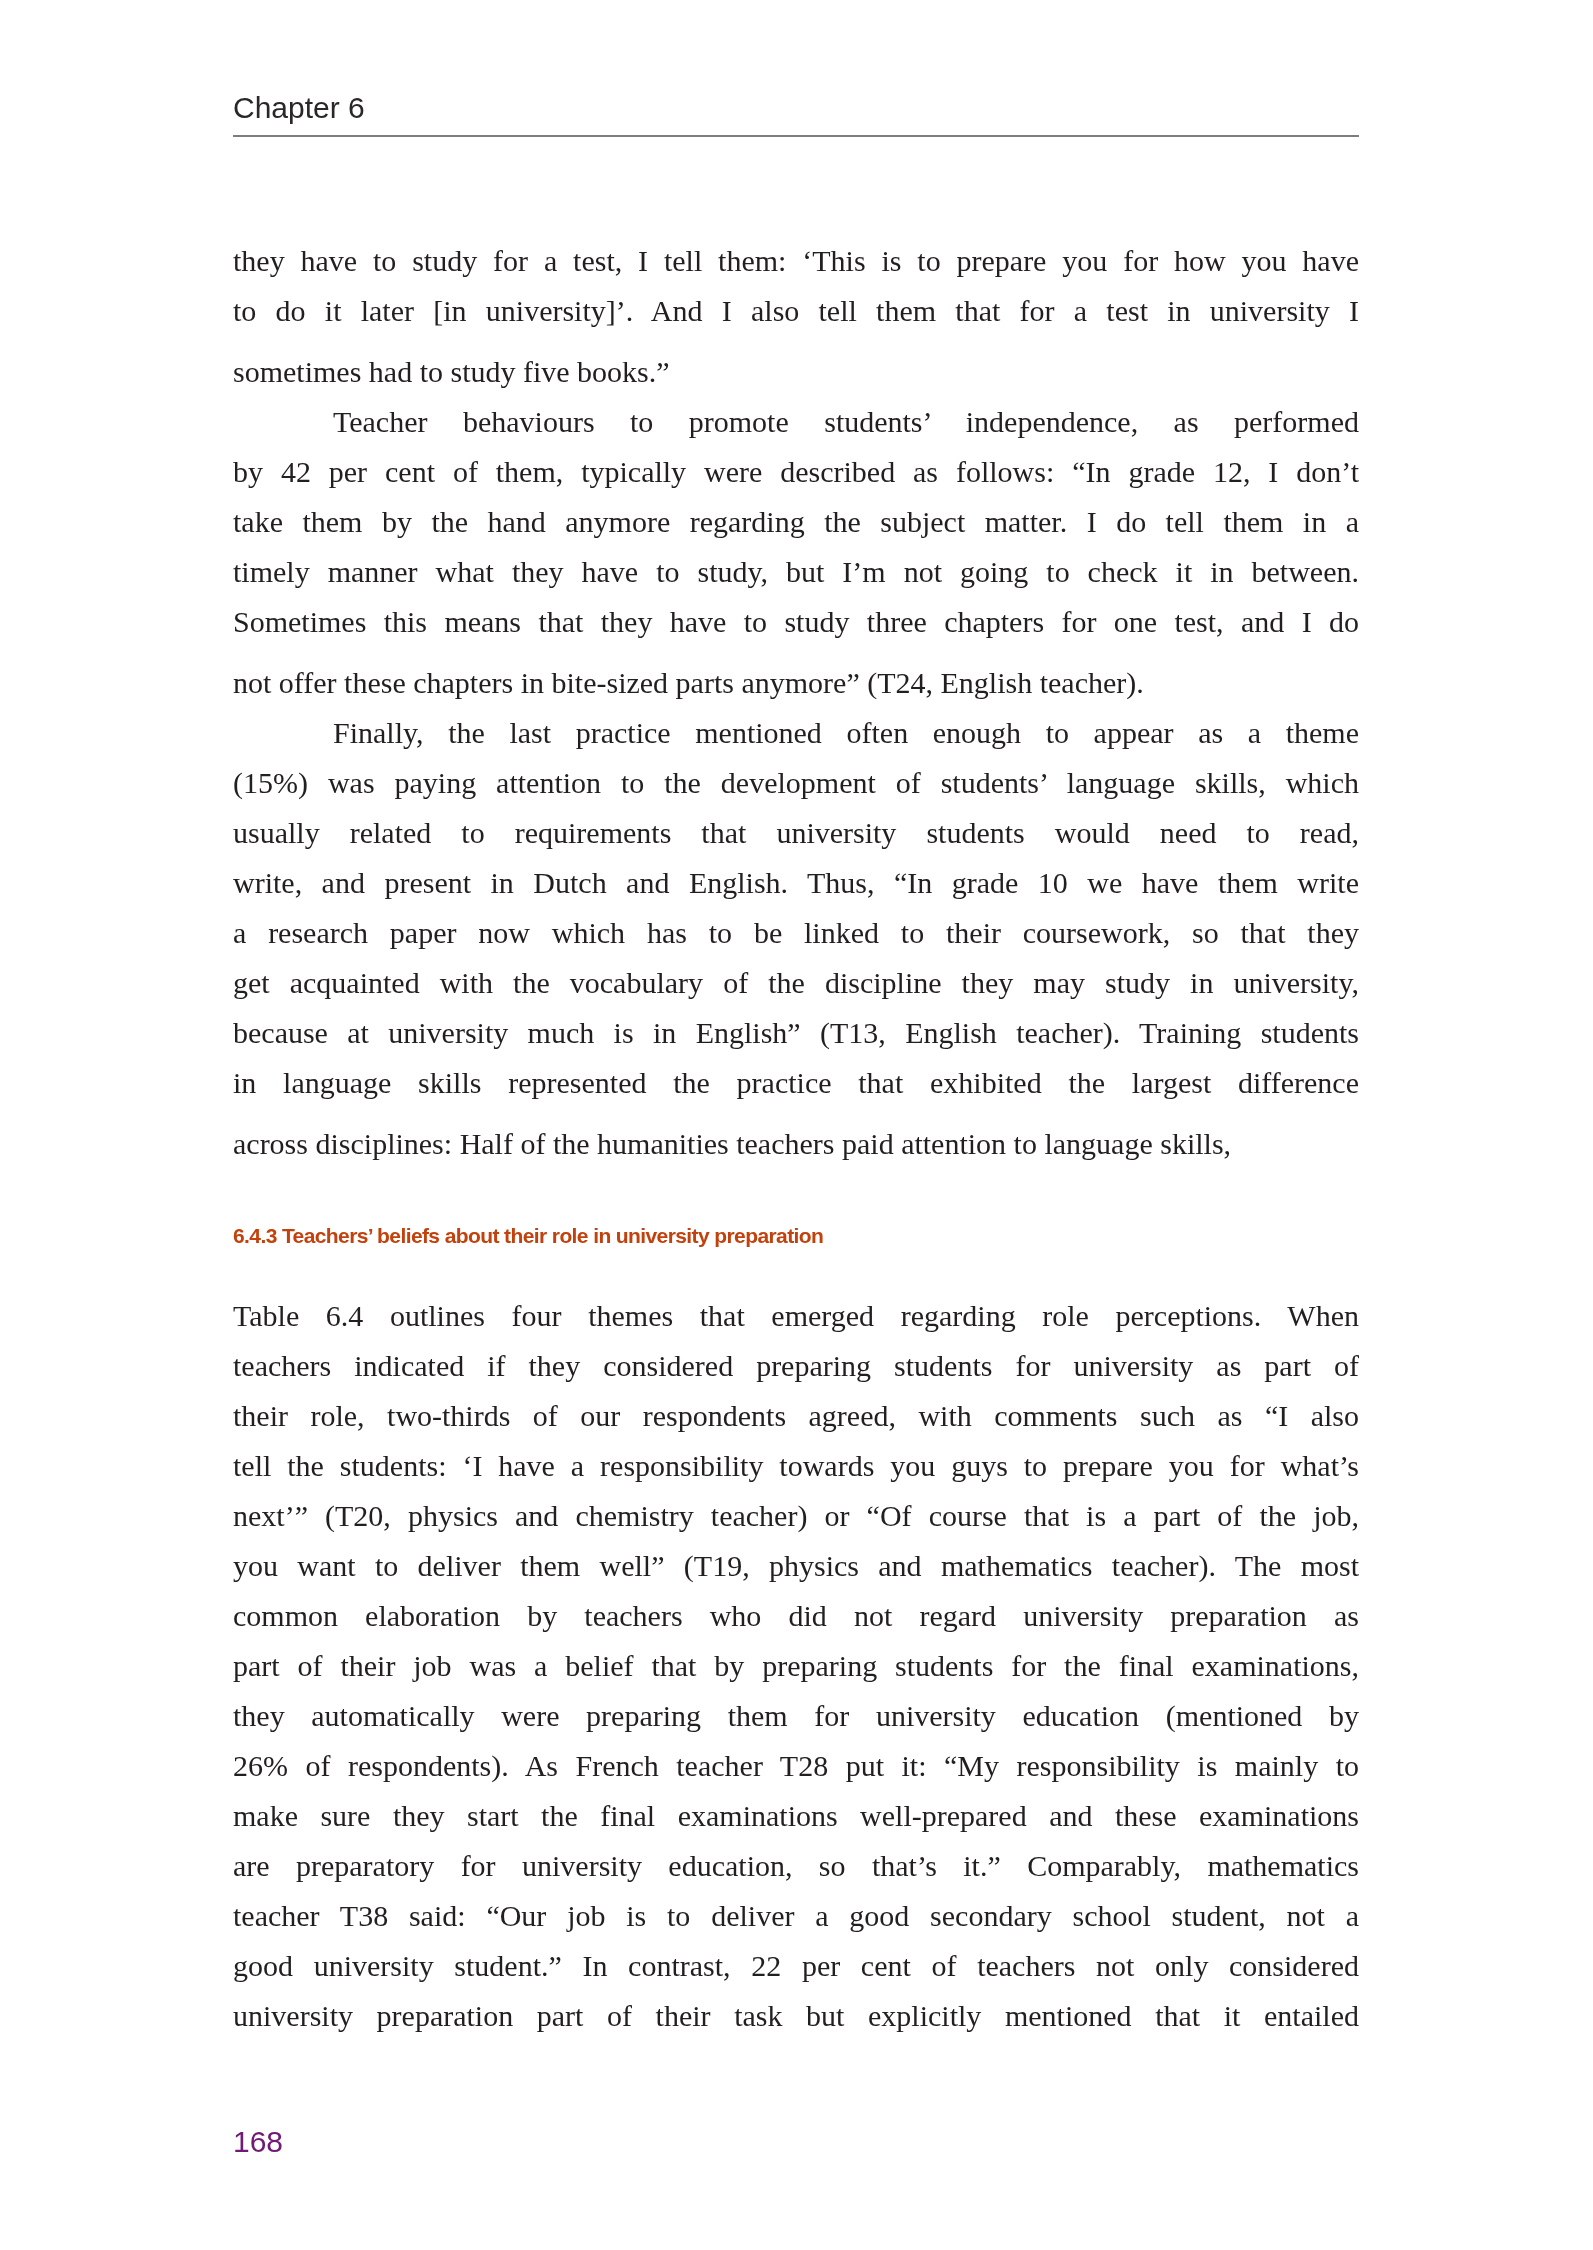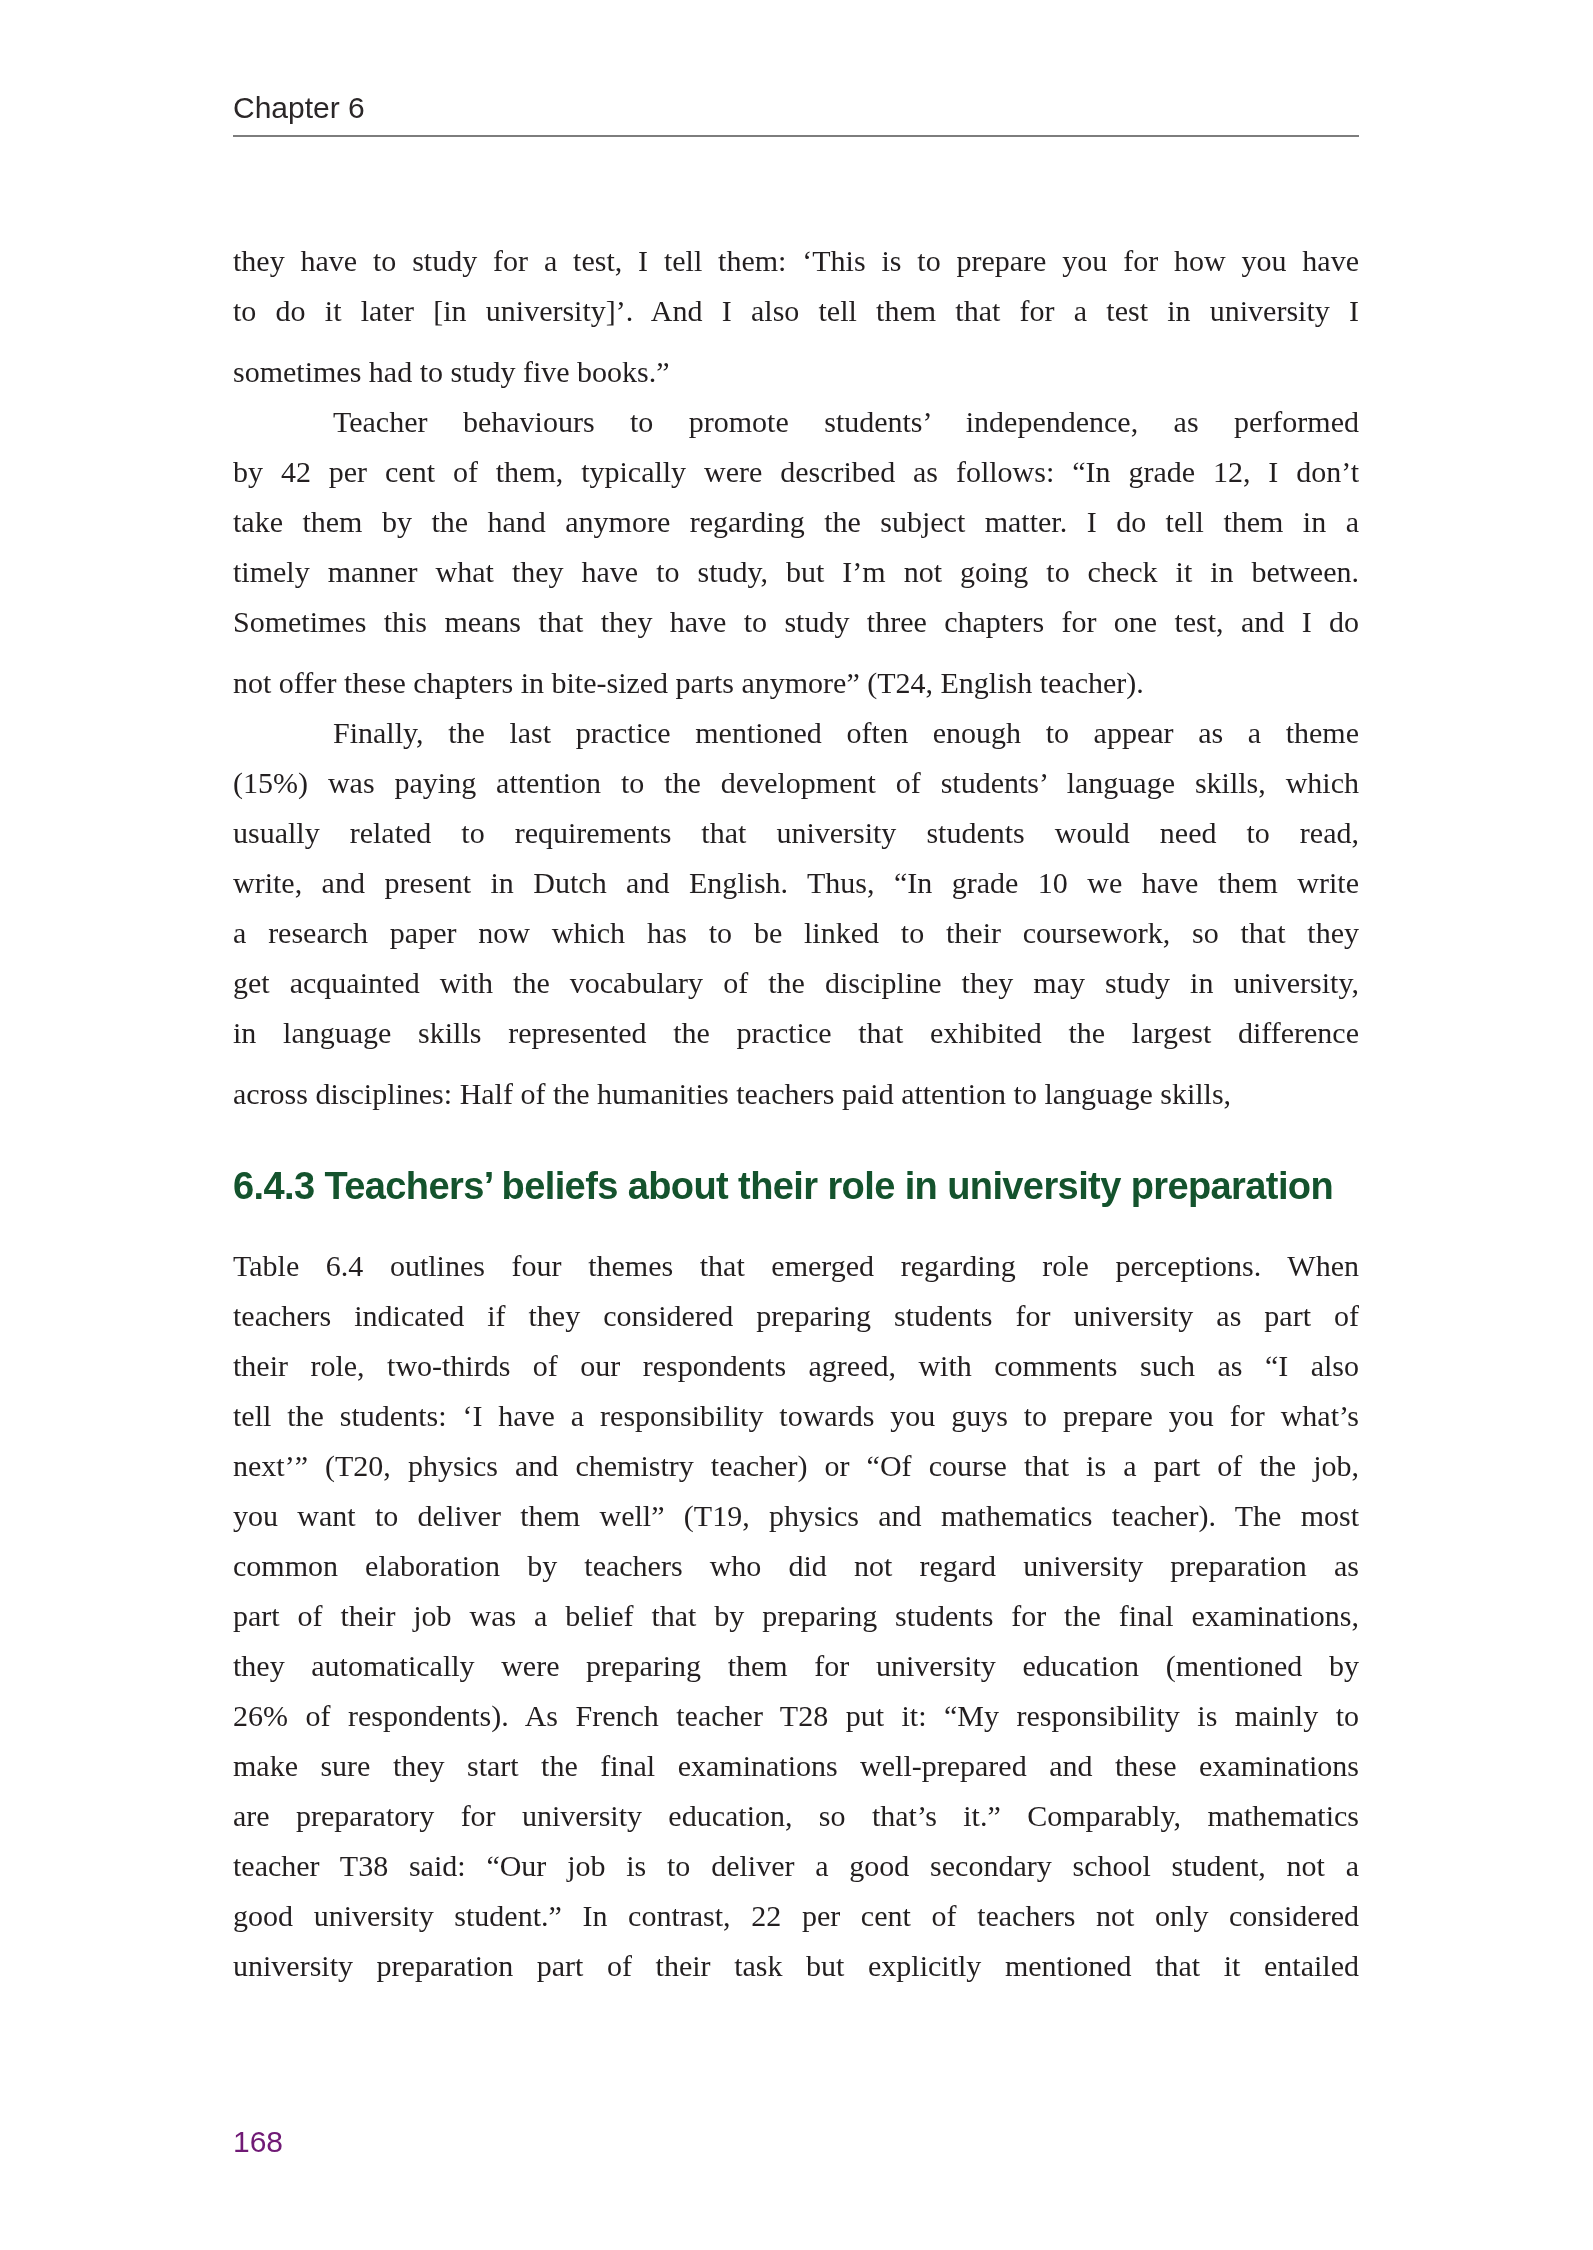--- a/index.html
+++ b/index.html
@@ -41,24 +41,24 @@
   .line {
     text-align: justify;
     text-align-last: justify;
     white-space: normal;
   }
   .para.last-left .line:last-child { text-align-last: left; margin-top: 11px; }
   .para.indent .line:first-child { text-indent: 100px; }
   .section-heading {
     font-family: "Liberation Sans", sans-serif;
     font-weight: 700;
-    font-size: 38px;
+    font-size: 21px;
     letter-spacing: -0.6px;
     line-height: 50px;
-    color: #14532d;
+    color: #c2410c;
     margin: 42px 0 30px 0;
   }
   .page-number {
     position: absolute;
     left: 233px;
     top: 2124px;
     font-family: "Liberation Sans", sans-serif;
     font-size: 30px;
     line-height: 36px;
     color: #701a75;
@@ -90,20 +90,21 @@
         <div class="line">not offer these chapters in bite-sized parts anymore” (T24, English teacher).</div>
       </div>
 
     <div class="para indent last-left">
         <div class="line">Finally, the last practice mentioned often enough to appear as a theme</div>
         <div class="line">(15%) was paying attention to the development of students’ language skills, which</div>
         <div class="line">usually related to requirements that university students would need to read,</div>
         <div class="line">write, and present in Dutch and English. Thus, “In grade 10 we have them write</div>
         <div class="line">a research paper now which has to be linked to their coursework, so that they</div>
         <div class="line">get acquainted with the vocabulary of the discipline they may study in university,</div>
+        <div class="line">because at university much is in English” (T13, English teacher). Training students</div>
         <div class="line">in language skills represented the practice that exhibited the largest difference</div>
         <div class="line">across disciplines: Half of the humanities teachers paid attention to language skills,</div>
       </div>
 
     <h2 class="section-heading">6.4.3 Teachers’ beliefs about their role in university preparation</h2>
 
     <div class="para">
         <div class="line">Table 6.4 outlines four themes that emerged regarding role perceptions. When</div>
         <div class="line">teachers indicated if they considered preparing students for university as part of</div>
         <div class="line">their role, two-thirds of our respondents agreed, with comments such as “I also</div>

